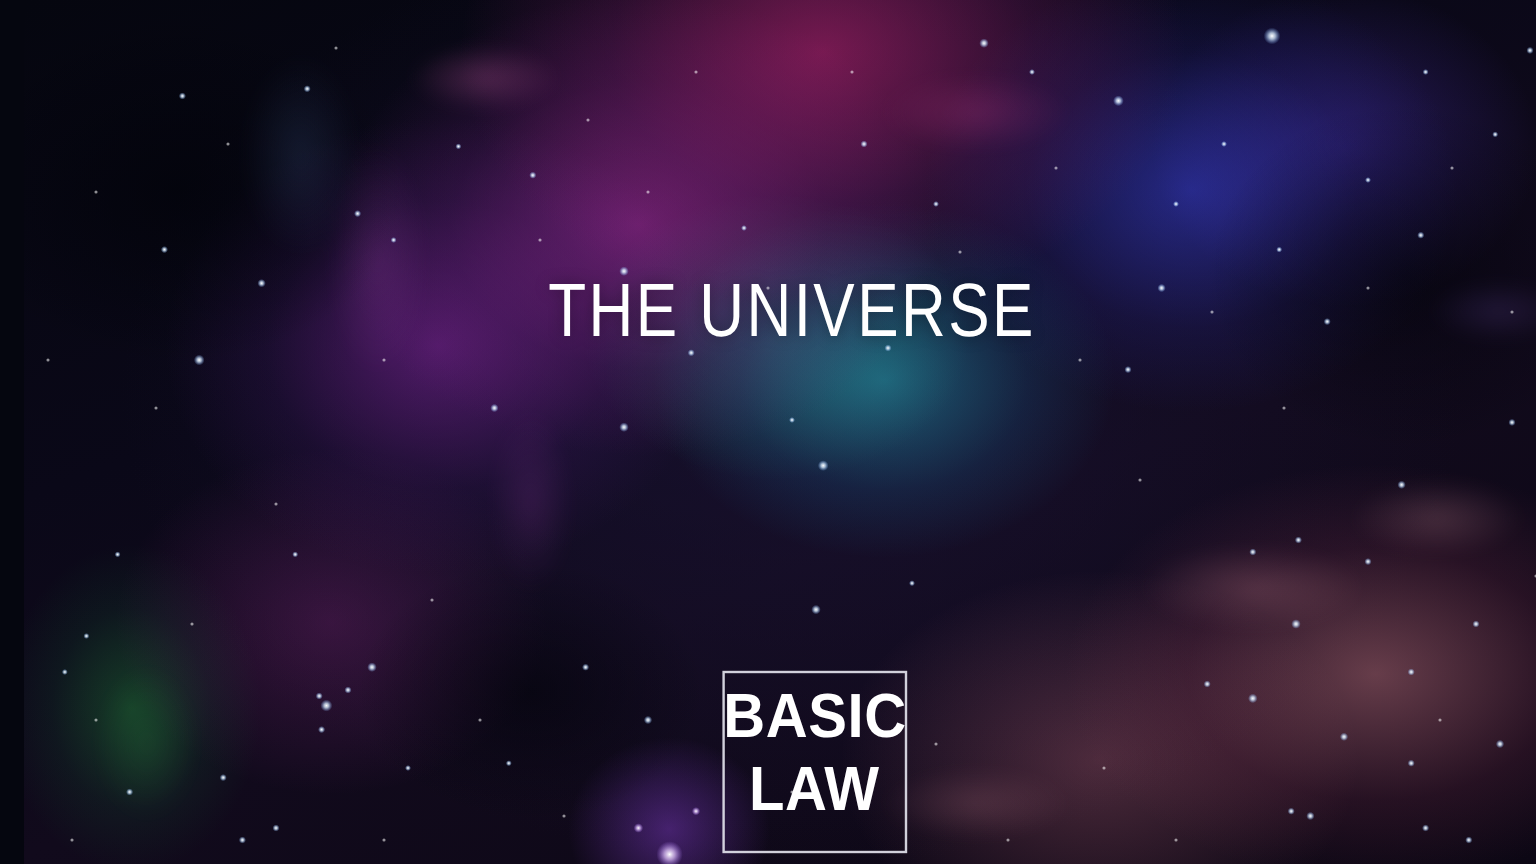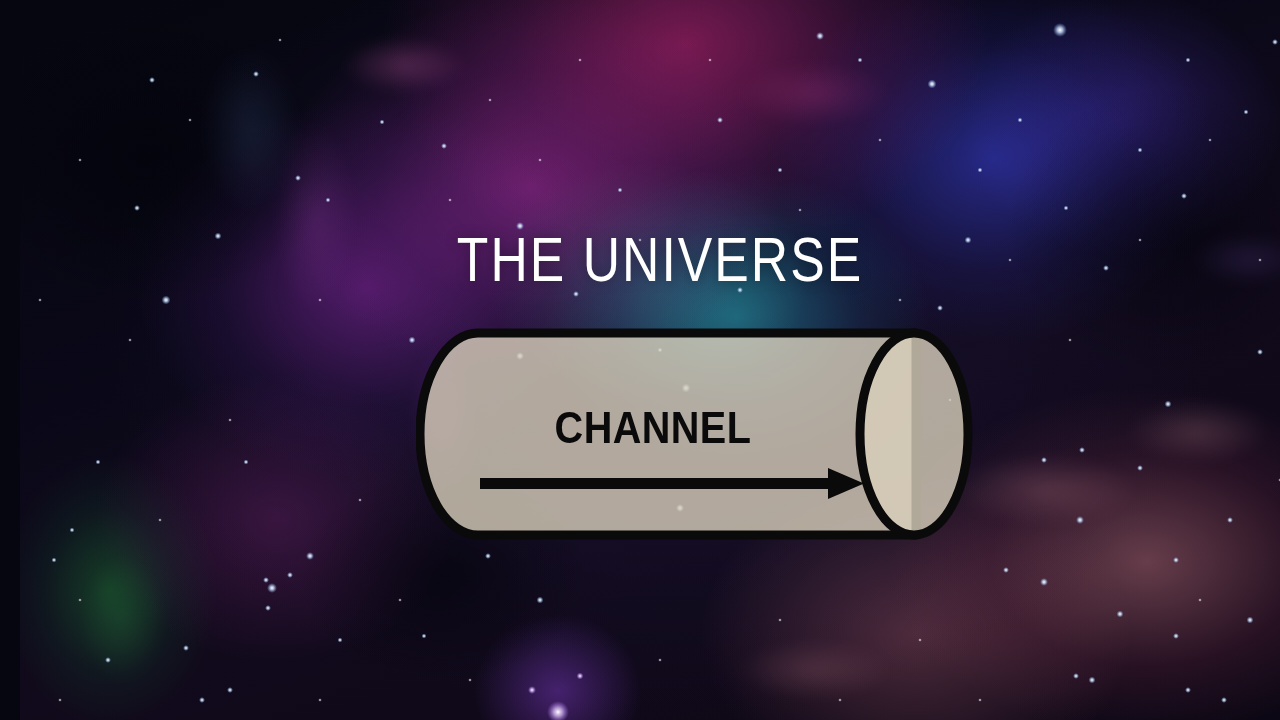--- a/index.html
+++ b/index.html
@@ -267,30 +267,19 @@
         <circle cx="520" cy="160" r="1.3"></circle>
       <circle cx="880" cy="300" r="1.3"></circle>
         <circle cx="1180" cy="600" r="1.3"></circle>
       <circle cx="40" cy="700" r="1.3"></circle>
         <circle cx="640" cy="660" r="1.3"></circle>
     </g>
   </svg>
 
   <div id="title">THE UNIVERSE</div>
 
-  <div id="cylinder-wrap">
-    <svg id="cyl-svg" viewBox="0 0 560 212" preserveAspectRatio="none">
-
-      <path d="M 62 5 L 500 5 L 500 207 L 62 207
-               A 58 101 0 0 1 62 5 Z" fill="#d9cfbc" fill-opacity="0.80" stroke="#0a0a0a" stroke-width="9" stroke-linejoin="round"></path>
-
-      <ellipse cx="498" cy="106" rx="54" ry="101" fill="#d9cfbc" fill-opacity="0.80" stroke="#0a0a0a" stroke-width="9"></ellipse>
-
-      <g fill="#0a0a0a">
-        <rect x="64" y="150" width="370" height="11"></rect>
-        <polygon points="412,140 448,155.5 412,171"></polygon>
-      </g>
-    </svg>
-    <div id="channel-label">CHANNEL</div>
+
+  <div id="law-box">
+    <span class="law-line">BASIC</span>
+    <span class="law-line">LAW</span>
   </div>
 
-
 </div>
 
 </body></html>

